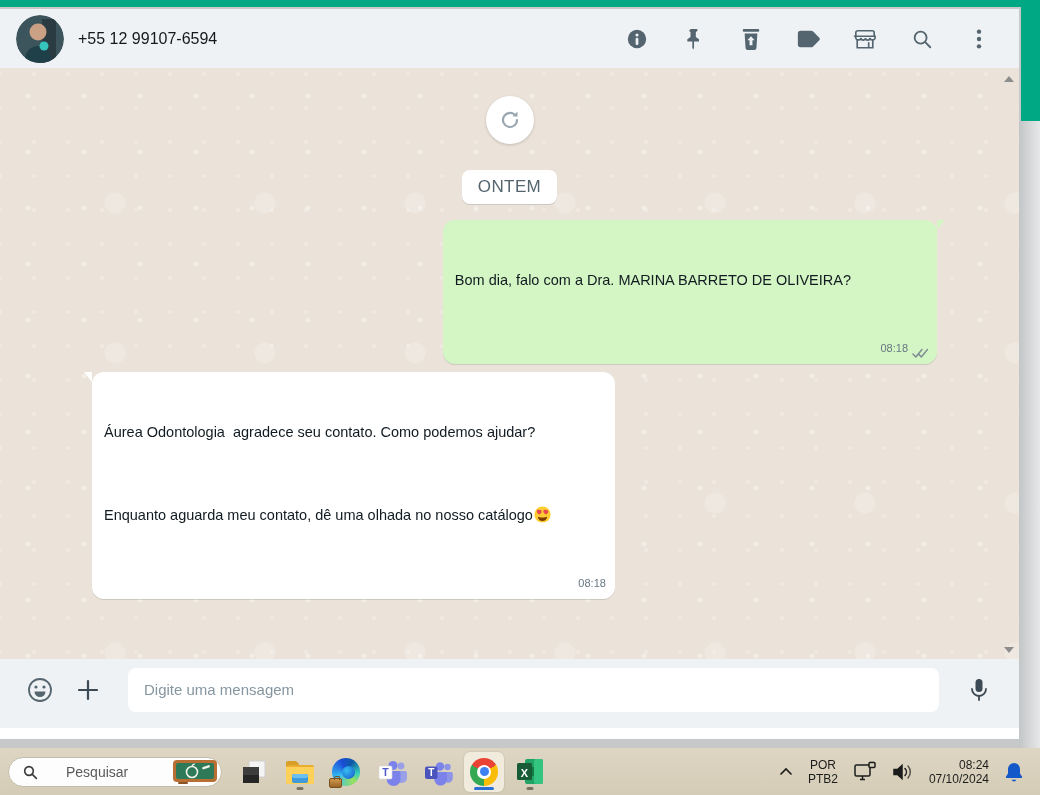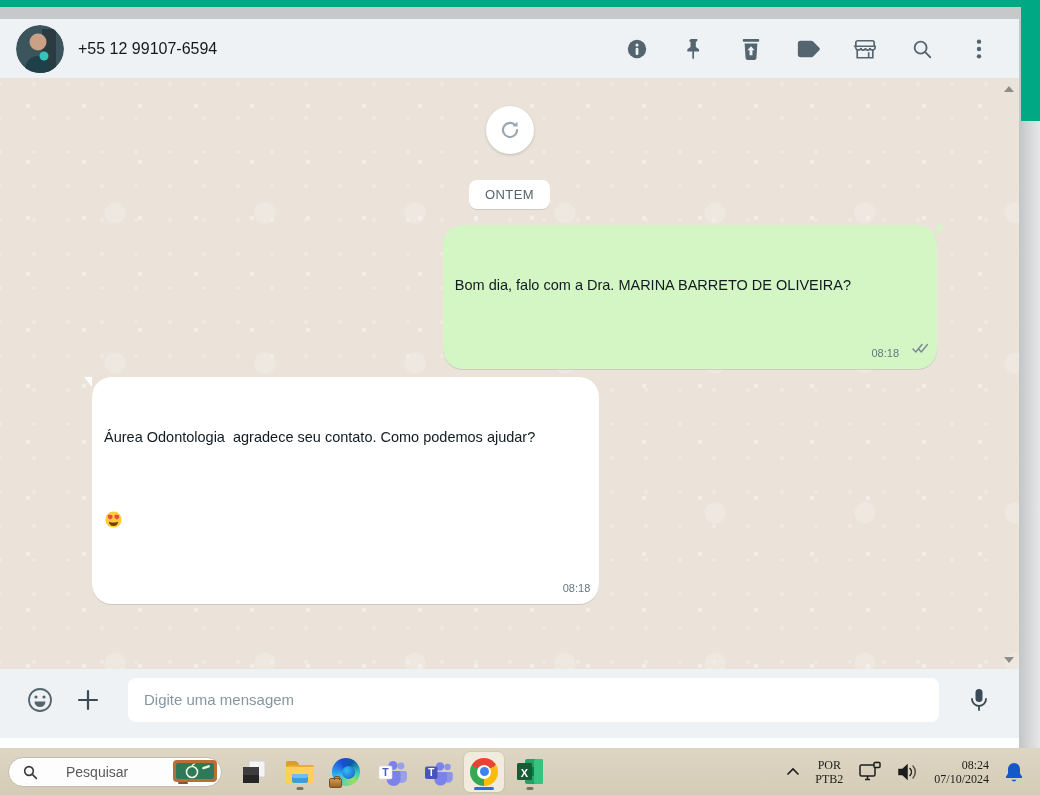--- a/index.html
+++ b/index.html
@@ -4,55 +4,55 @@
 <style>
   html,body{margin:0;padding:0;}
   .screen{position:relative;width:1040px;height:795px;overflow:hidden;
     font-family:"Liberation Sans",sans-serif;background:#c6c8ca;}
   
   .accent-top{position:absolute;left:0;top:0;width:1040px;height:7px;background:#00a884;}
   .accent-right{position:absolute;left:1021px;top:0;width:19px;height:121px;background:#00a884;}
   .side-gradient{position:absolute;left:1019px;top:121px;width:21px;height:627px;
     background:linear-gradient(90deg,#c3c6c7,#e6e7e8);}
   
-  .window{position:absolute;left:0;top:19px;width:1019px;height:730px;background:#ffffff;}
+  .window{position:absolute;left:0;top:9px;width:1019px;height:730px;background:#ffffff;}
   .chat-header{height:59px;background:#eff2f5;display:flex;align-items:center;padding:0 28px 0 16px;box-sizing:border-box;}
   .avatar{width:48px;height:48px;border-radius:50%;margin-right:14px;flex:none;overflow:hidden;cursor:pointer;}
   .phone{font-size:16px;color:#15191c;}
   .header-icons{margin-left:auto;display:flex;align-items:center;gap:33px;color:#54656f;}
   .hicon{width:24px;height:24px;display:flex;align-items:center;justify-content:center;cursor:pointer;}
   
   .chat{position:relative;height:591px;background-color:#ebe3d9;overflow:hidden;
     background-image:
       radial-gradient(rgba(255,255,255,.35) 2px, transparent 2.6px),
       radial-gradient(rgba(255,255,255,.22) 1.6px, transparent 2.2px),
       radial-gradient(rgba(255,255,255,.18) 10px, transparent 11px);
     background-size:56px 56px,34px 34px,150px 150px;
     background-position:0 0,17px 23px,40px 60px;}
   .flow{display:flex;flex-direction:column;padding-top:28px;height:100%;box-sizing:border-box;}
   .refresh-btn{width:48px;height:48px;border-radius:50%;background:#fff;align-self:center;
     box-shadow:0 1px 3px rgba(0,0,0,.18);display:flex;align-items:center;justify-content:center;cursor:pointer;}
-  .chip{align-self:center;background:#fff;border-radius:8px;padding:7px 16px;font-size:13px;
+  .chip{align-self:center;background:#fff;border-radius:8px;padding:7px 16px;font-size:17px;
     letter-spacing:.4px;color:#54656f;box-shadow:0 1px .5px rgba(11,20,26,.13);}
   .chip.ontem{margin-top:26px;}
-  .bubble{position:relative;border-radius:20px;box-shadow:0 1px .5px rgba(11,20,26,.13);
+  .bubble{position:relative;border-radius:12px;box-shadow:0 1px .5px rgba(11,20,26,.13);
     font-size:14.5px;line-height:21px;color:#111b21;white-space:pre-wrap;
     padding:8px 12px 10px 12px;width:fit-content;max-width:600px;box-sizing:border-box;}
   .out{align-self:flex-end;margin-right:82px;background:#d4f6c4;}
   .in{align-self:flex-start;margin-left:92px;background:#ffffff;}
   .tail-out::before{content:"";position:absolute;top:0;right:-8px;
     border-left:8px solid #d4f6c4;border-bottom:10px solid transparent;}
   .tail-in::before{content:"";position:absolute;top:0;left:-8px;
     border-right:8px solid #ffffff;border-bottom:10px solid transparent;}
   .m1{margin-top:16px;padding-right:86px;}
   .m2{margin-top:8px;padding-right:64px;}
   .m3{margin-top:6px;padding-right:14px;min-width:524px;}
   .para+.para{margin-top:20px;display:block;}
   .para{display:block;}
-  .meta{position:absolute;right:9px;bottom:5px;display:flex;align-items:flex-start;gap:12px;
+  .meta{position:absolute;right:9px;bottom:5px;display:flex;align-items:flex-end;gap:3px;
     font-size:11px;color:#667781;white-space:nowrap;}
   .checks{display:inline-flex;margin-left:1px;}
   
   .sb-arrow{position:absolute;right:5px;width:0;height:0;cursor:pointer;}
   .sb-up{top:8px;border-left:5px solid transparent;border-right:5px solid transparent;border-bottom:6px solid #8d8d8d;}
   .sb-down{bottom:6px;border-left:5px solid transparent;border-right:5px solid transparent;border-top:6px solid #8d8d8d;}
   
   .composer{height:69px;background:#eff2f5;display:flex;align-items:center;padding:0 26px 8px 26px;box-sizing:border-box;gap:20px;}
   .cicon{width:28px;height:28px;display:flex;align-items:center;justify-content:center;color:#54656f;cursor:pointer;flex:none;}
   .msg-input{flex:1;height:44px;border:none;border-radius:8px;background:#fff;margin:0 6px;
@@ -75,21 +75,21 @@
   .chrome-ball::after{content:"";position:absolute;left:9.5px;top:9.5px;width:9px;height:9px;border-radius:50%;background:#3e82f1;}
   .edge-ball{width:28px;height:28px;border-radius:50%;position:relative;
     background:conic-gradient(from 140deg,#9be15d,#35bdf2 28%,#1b4dd8 55%,#0c59a4 70%,#35d0ba 88%,#9be15d);}
   .edge-ball::before{content:"";position:absolute;left:10px;top:8px;width:13px;height:13px;border-radius:50%;
     background:radial-gradient(circle at 35% 35%,#35bdf2,#1652c9);}
   .briefcase{position:absolute;left:-3px;bottom:-2px;width:13px;height:10px;border-radius:2px;
     background:linear-gradient(180deg,#d09a4e,#9a6426);border:1px solid #7a4e1d;box-sizing:border-box;}
   .briefcase::before{content:"";position:absolute;left:3.5px;top:-3px;width:4px;height:3px;border:1px solid #7a4e1d;border-bottom:none;border-radius:2px 2px 0 0;}
   
   .tray{margin-left:auto;display:flex;align-items:center;gap:15px;padding-right:6px;}
-  .tray-text{font-size:12px;line-height:14px;color:#1c1c1c;text-align:center;cursor:pointer;font-family:Liberation Serif, serif;}
+  .tray-text{font-size:12px;line-height:14px;color:#1c1c1c;text-align:center;cursor:pointer;}
   .tray-text.right{text-align:right;}
   .ticon{display:flex;align-items:center;justify-content:center;color:#1c1c1c;cursor:pointer;}
 </style>
 </head>
 <body>
 
 <div class="screen">
   <div class="accent-top"></div>
   <div class="accent-right"></div>
   <div class="side-gradient"></div>
@@ -175,21 +175,21 @@
               <svg width="16" height="11" viewBox="0 0 16 11" fill="none" stroke="#7d8b95" stroke-width="1.5" stroke-linecap="round" stroke-linejoin="round">
                   <path d="M1 6l2.8 3L10 1.5"></path>
                   <path d="M6.5 6l2.8 3L15.5 1.5"></path>
                 </svg>
             </span>
           </span>
         </div>
 
         <div class="bubble in tail-in m2">
           <span class="para">Áurea Odontologia  agradece seu contato. Como podemos ajudar?</span>
-          <span class="para"><svg width="17" height="17" viewBox="0 0 20 20" style="vertical-align:-3px;margin-left:1px">
+          <span class="para"><span>Enquanto aguarda meu contato, dê uma olhada no nosso catálogo</span><svg width="17" height="17" viewBox="0 0 20 20" style="vertical-align:-3px;margin-left:1px">
                 <circle cx="10" cy="10" r="9.5" fill="#ffcc32"></circle>
                 <path d="M3.2 6.2a2 2 0 0 1 3.3-1.4A2 2 0 0 1 9 6.4c.2 1.6-1.5 3-2.8 3.6C4.8 9.4 3.2 8 3.2 6.2z" fill="#e5484d"></path>
                 <path d="M11 6.4a2 2 0 0 1 3.3-1.6 2 2 0 0 1 2.5 1.4c.3 1.8-1.4 3.2-2.7 3.8-1.4-.6-3.1-2-3.1-3.6z" fill="#e5484d"></path>
                 <path d="M4.5 12.5c1.7 1.2 9.3 1.2 11 0-.3 3.2-2.6 5-5.5 5s-5.2-1.8-5.5-5z" fill="#7a3d00"></path>
               </svg></span>
           <span class="meta">
             <span>08:18</span>
           </span>
         </div>
 

